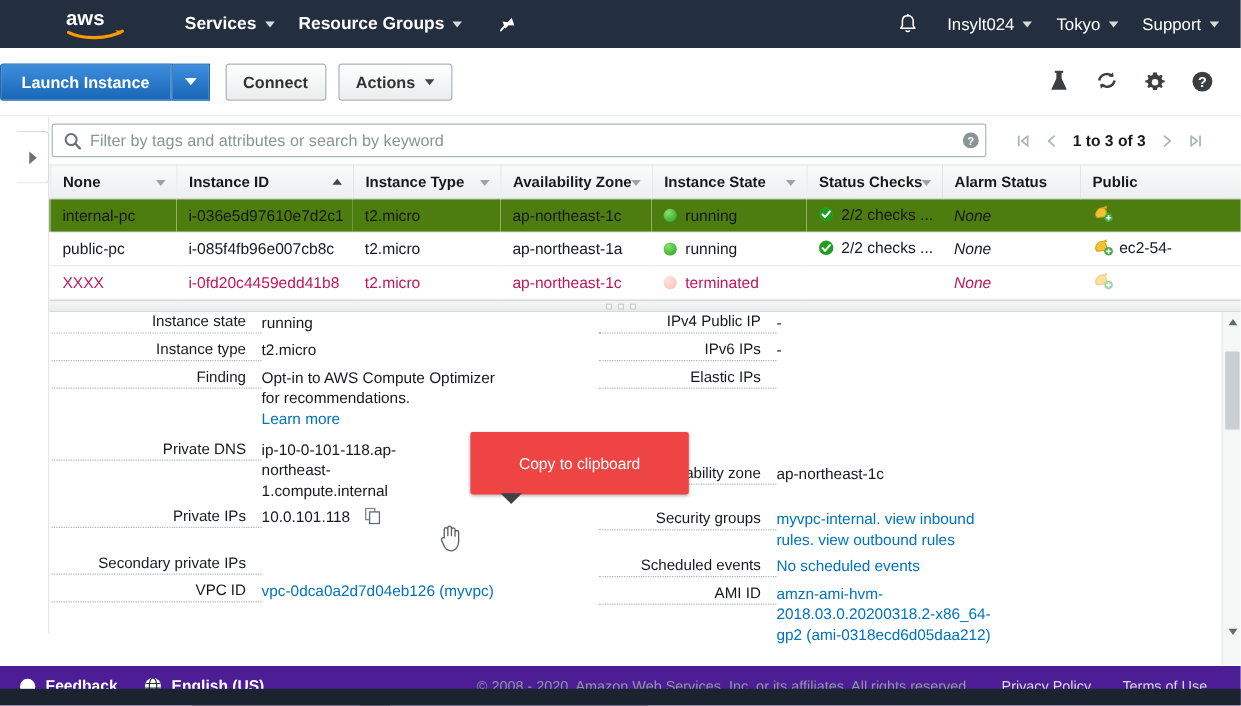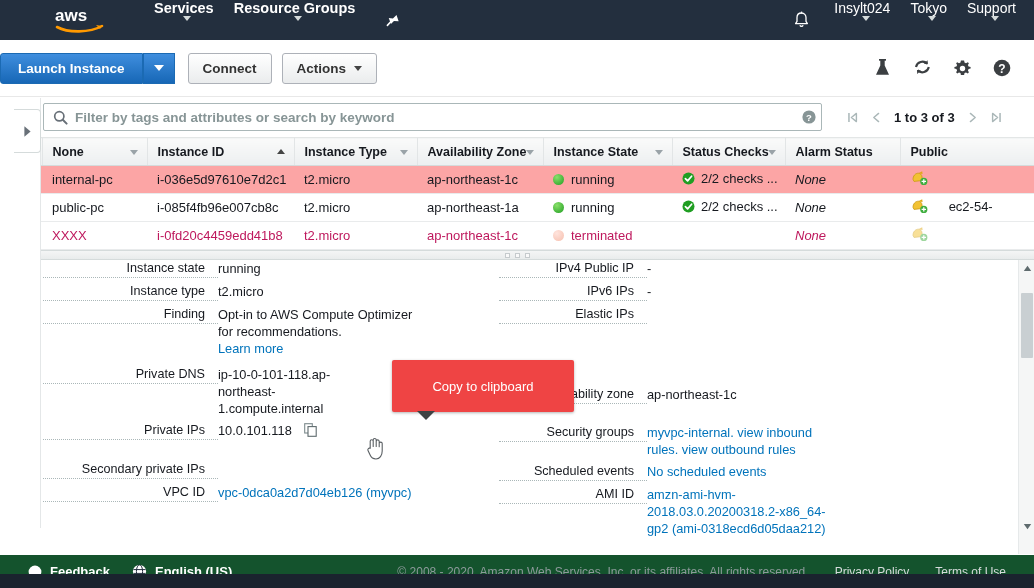--- a/index.html
+++ b/index.html
@@ -17,21 +17,21 @@
     position: relative; z-index: 40;
   }
   .aws-logo {
     margin-left: 52px; width: 62px; height: 30px;
     display: flex; align-items: center; 
   }
   .nav-items { display: flex; align-items: center; margin-left: 30px; }
   .nav-item {
     color: #fff; font-size: 14.5px; font-weight: bold;
     padding: 0 10px; height: 40px; display: flex; align-items: center;
-    cursor: pointer; white-space: nowrap; flex-direction: column;
+    cursor: pointer; white-space: nowrap;
   }
   .caret-down {
     display: inline-block; margin-left: 7px;
     border-left: 4.5px solid transparent; border-right: 4.5px solid transparent;
     border-top: 5px solid #d5dbdb;
   }
   .pin-icon { margin-left: 18px; cursor: pointer; display:flex; align-items:center;}
   .nav-right { margin-left: auto; display: flex; align-items: center; padding-right: 8px; }
   .bell { padding: 0 14px; cursor: pointer; display:flex; align-items:center; height:40px;}
   .nav-right .nav-item { font-weight: normal; font-size: 14px; }
@@ -85,21 +85,20 @@
     flex: 0 0 auto; width: 779px; height: 28px;
     border: 1px solid #aab7b8; border-radius: 2px;
     display: flex; align-items: center; background: #fff;
     position: relative;
   }
   .search-icon-wrap { padding: 0 7px 0 9px; display: flex; align-items: center; }
   .search-input {
     border: none; outline: none; flex: 1; height: 26px;
     font-size: 13.5px; color: #545b64; font-family: "Liberation Sans", sans-serif;
     background: transparent;
-    font-weight: bold;
   }
   .search-input::placeholder { color: #879596; }
   .help-circle-btn {
     width: 25px; height: 26px; display: flex; align-items: center;
     justify-content: center; cursor: pointer;
   }
   .pagination { margin-left: 18px; display: flex; align-items: center; color: #545b64; }
   .pg-btn { width: 24px; height: 26px; display: flex; align-items: center; justify-content: center; cursor: pointer; color: #aab7b8; font-size: 15px; }
   .pg-label { font-size: 13px; font-weight: bold; color: #16191f; padding: 0 6px; white-space: nowrap;}
 
@@ -121,21 +120,21 @@
     border-top: 5px solid #9aa3a8;
   }
   table.grid th .sortcar.asc {
     border-top: none; border-bottom: 5px solid #444; margin-top: -3px;
   }
   table.grid td {
     height: 28px; font-size: 13px; color: #16191f;
     padding: 0 0 0 10px; border-bottom: 1px solid #e9ebec;
     white-space: nowrap; overflow: hidden;
   }
-  tr.row-selected td { background: #fca5a5; }
+  tr.row-selected td { background: #4d7c0f; }
   tr.row-selected td:first-child { border-left: 0; }
   tr.row-dim td { color: #be185d; background: #fff; }
   .chk {
     width: 15px; height: 15px; border: 1px solid #aab7b8;
     border-radius: 2px; background: linear-gradient(#fff,#f2f3f3);
     display: inline-block; vertical-align: middle; cursor: pointer;
   }
   .chk.on { background: #0a73bb; border-color: #0a5c96;
     box-shadow: inset 0 0 0 2px #fff; }
   .dot { width: 11px; height: 11px; border-radius: 50%; display: inline-block;
@@ -224,22 +223,22 @@
     cursor: pointer; z-index: 12;
   }
   .sidebar-rail {
     position: absolute; left: 0; top: 98px; width: 41px; height: 430px;
     border-right: 1px solid #e4e7e8; background: #fff; z-index: 5;
   }
 
   
   .footer {
     position: absolute; left: 0; bottom: 0; width: 1034px; height: 33px;
-    background: #14532d; display: flex; align-items: center;
-    padding-left: 28px; color: #d5dbdb; font-size: 12.5px;
+    background: #4c1d95; display: flex; align-items: center;
+    padding-left: 16px; color: #d5dbdb; font-size: 12.5px;
   }
   .footer .fitem { display: flex; align-items: center; cursor: pointer; font-weight: bold; font-size: 13px; color:#fff;}
   .footer .fitem .ic { margin-right: 8px; display:flex; }
   .footer .copy { margin-left: auto; color: #8d9a9b; font-size: 12px; white-space: nowrap;}
   .footer .flink { color: #d5dbdb; font-size: 12px; margin-left: 26px; text-decoration: none; cursor: pointer; white-space: nowrap;}
   .footer-pad { width: 28px; }
 
   
   .os-sliver { position:absolute; left:0; bottom:0; width:1034px; height:14px; background:#1a232e; z-index:1;}
   .os-chip { position:absolute; bottom:0; height:14px; background:#2a3340; }
@@ -497,21 +496,21 @@
         </td>
         <td>
           <span class="alarm-bell">
             <svg width="19" height="16" viewBox="0 0 19 16">
               <path d="M3 9.4 C3 6, 5.2 3.2, 8.4 3.2 C10.6 3.2, 12 5, 12 7 L12.6 10.5 L4 11.4 Z" fill="#f2c233" stroke="#c99a12" stroke-width="0.8"></path>
               <path d="M8.4 3.2 L12.2 1.3 L12.6 4 Z" fill="#e0a914"></path>
               <circle cx="13.8" cy="11.4" r="3.6" fill="#3fae3f"></circle>
               <path d="M13.8 9.2 v4.4 M11.6 11.4 h4.4" stroke="#fff" stroke-width="1.3"></path>
             </svg>
           </span>
-          <span style="margin-left:16px">ec2-54-</span>
+          <span style="margin-left:0">ec2-54-</span>
         </td>
       </tr>
 
       <tr class="row-dim">
         <td style="padding-left:13px;">
           <span class="chk" style="opacity:.45"></span>
         </td>
         <td>XXXX</td>
         <td>i-0fd20c4459edd41b8</td>
         <td>t2.micro</td>

